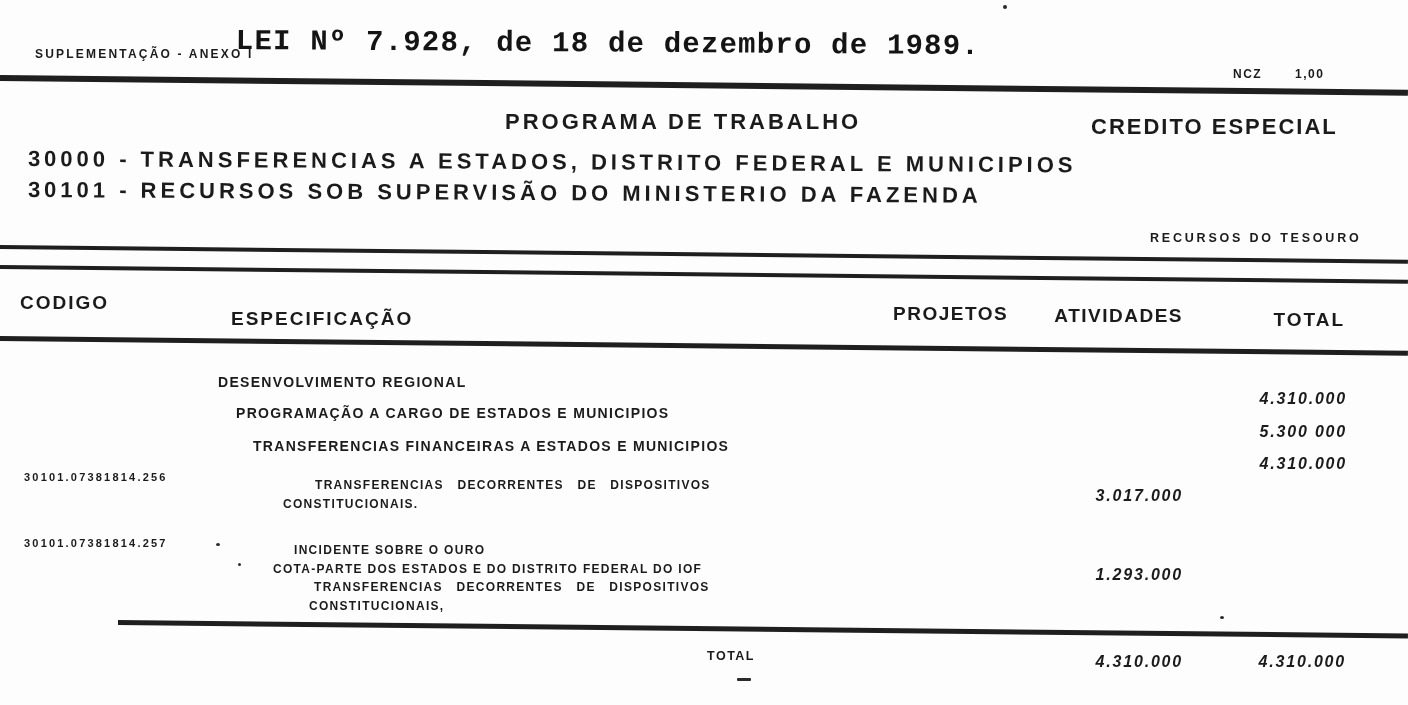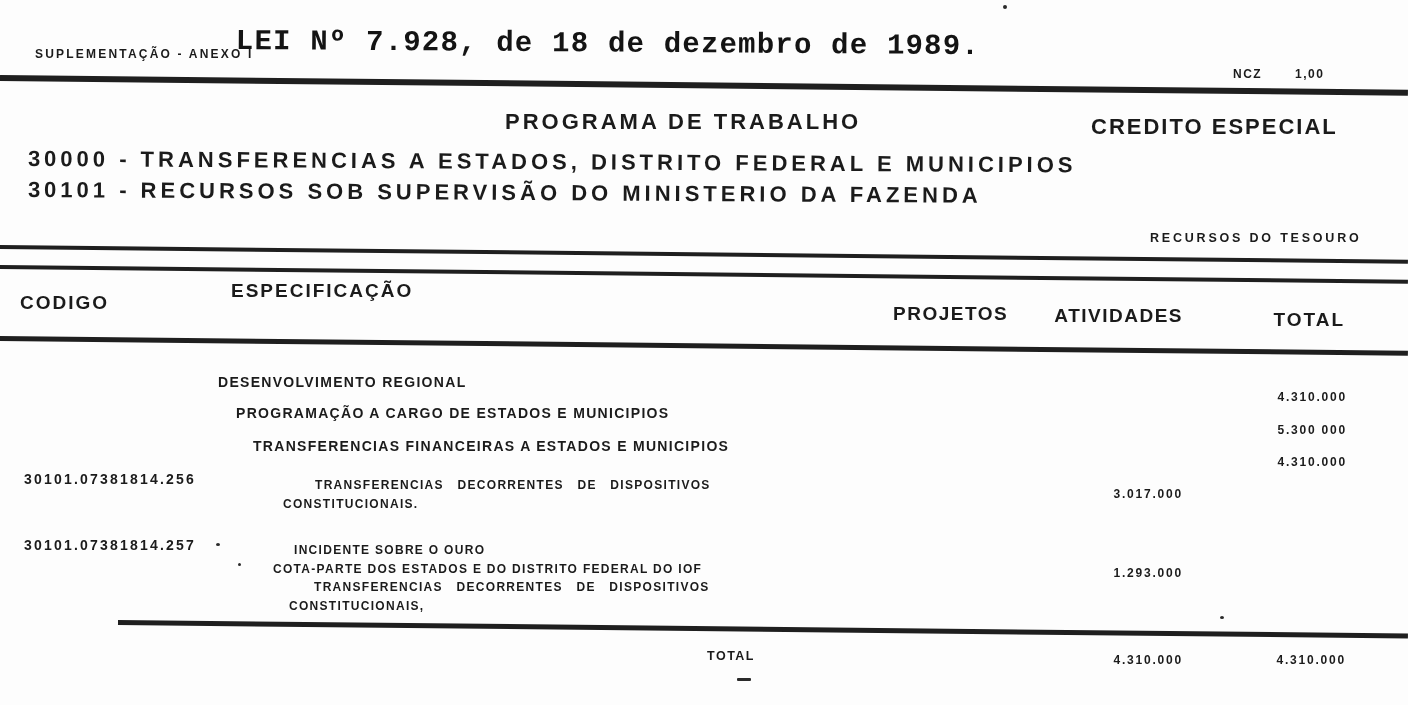--- a/index.html
+++ b/index.html
@@ -9,22 +9,22 @@
   
   .title{font-family:"Liberation Mono",monospace;font-size:29px;letter-spacing:1.2px;
          font-weight:700;transform:rotate(0.4deg);transform-origin:0 0;color:#141414;}
   .sm{font-size:12px;letter-spacing:2.2px;}
   .sm2{font-size:12.5px;letter-spacing:2.8px;}
   .lg{font-size:22px;letter-spacing:3px;}
   .lg2{font-size:22px;letter-spacing:2px;}
   .org{font-size:22px;letter-spacing:4px;transform:rotate(0.35deg);transform-origin:0 0;}
   .hdr{font-size:19px;letter-spacing:2px;}
   .body-txt{font-size:14px;letter-spacing:1.3px;}
-  .code-txt{font-size:14px;letter-spacing:2.2px;}
-  .num{font-size:12px;letter-spacing:1.8px;}
+  .code-txt{font-size:11px;letter-spacing:2.2px;}
+  .num{font-size:16px;letter-spacing:1.8px;font-style:italic;}
   .desc{position:absolute;font-weight:bold;font-size:12px;letter-spacing:1.3px;
         line-height:19px;white-space:nowrap;color:#1b1b1b;}
   .desc div{white-space:nowrap;}
   .just{word-spacing:9px;}
   .rule{position:absolute;background:#1f1f1f;transform:rotate(0.6deg);transform-origin:0 50%;}
   .speck{position:absolute;background:#2a2a2a;border-radius:50%;}
 </style>
 </head>
 <body>
 
@@ -38,21 +38,21 @@
   <div class="t lg" style="left:505px;top:109px;">PROGRAMA DE TRABALHO</div>
   <div class="t lg2" style="left:1091px;top:114px;">CREDITO ESPECIAL</div>
   <div class="t org" style="left:28px;top:146px;">30000 - TRANSFERENCIAS A ESTADOS, DISTRITO FEDERAL E MUNICIPIOS</div>
   <div class="t org" style="left:28px;top:177px;">30101 - RECURSOS SOB SUPERVISÃO DO MINISTERIO DA FAZENDA</div>
 
   <div class="t sm2" style="left:1150px;top:231px;">RECURSOS DO TESOURO</div>
   <div class="rule" style="left:0;top:245px;width:1408px;height:4px;"></div>
   <div class="rule" style="left:0;top:265px;width:1408px;height:4px;"></div>
 
   <div class="t hdr" style="left:20px;top:292px;">CODIGO</div>
-  <div class="t hdr" style="left:231px;top:280px;">ESPECIFICAÇÃO</div>
+  <div class="t hdr" style="left:231px;top:308px;">ESPECIFICAÇÃO</div>
   <div class="t hdr" style="left:893px;top:303px;letter-spacing:1.5px;">PROJETOS</div>
   <div class="t hdr" style="right:225px;top:305px;letter-spacing:1.5px;">ATIVIDADES</div>
   <div class="t hdr" style="right:63px;top:309px;">TOTAL</div>
   <div class="rule" style="left:0;top:336px;width:1408px;height:5px;"></div>
 
   <div class="t body-txt" style="left:218px;top:374px;">DESENVOLVIMENTO REGIONAL</div>
   <div class="t num" style="right:61px;top:390px;">4.310.000</div>
 
   <div class="t body-txt" style="left:236px;top:405px;">PROGRAMAÇÃO A CARGO DE ESTADOS E MUNICIPIOS</div>
   <div class="t num" style="right:61px;top:423px;">5.300 000</div>
@@ -65,21 +65,21 @@
     <div class="just" style="margin-left:52px;">TRANSFERENCIAS DECORRENTES DE DISPOSITIVOS</div>
     <div style="margin-left:20px;">CONSTITUCIONAIS.</div>
   </div>
   <div class="t num" style="right:225px;top:487px;">3.017.000</div>
 
   <div class="t code-txt" style="left:24px;top:537px;">30101.07381814.257</div>
   <div class="desc" style="left:263px;top:541px;line-height:18.5px;">
     <div style="margin-left:31px;">INCIDENTE SOBRE O OURO</div>
     <div style="margin-left:10px;">COTA-PARTE DOS ESTADOS E DO DISTRITO FEDERAL DO IOF</div>
     <div class="just" style="margin-left:51px;">TRANSFERENCIAS DECORRENTES DE DISPOSITIVOS</div>
-    <div style="margin-left:26px;">CONSTITUCIONAIS,</div>
+    <div style="margin-left:46px;">CONSTITUCIONAIS,</div>
   </div>
   <div class="t num" style="right:225px;top:566px;">1.293.000</div>
 
   <div class="rule" style="left:118px;top:620px;width:1290px;height:5px;"></div>
   <div class="t" style="left:707px;top:649px;font-size:12.5px;letter-spacing:1.5px;">TOTAL</div>
   <div class="t num" style="right:225px;top:653px;">4.310.000</div>
   <div class="t num" style="right:62px;top:653px;">4.310.000</div>
 
   <div class="speck" style="left:1003px;top:5px;width:4px;height:4px;"></div>
   <div class="speck" style="left:1220px;top:616px;width:4px;height:3px;"></div>

